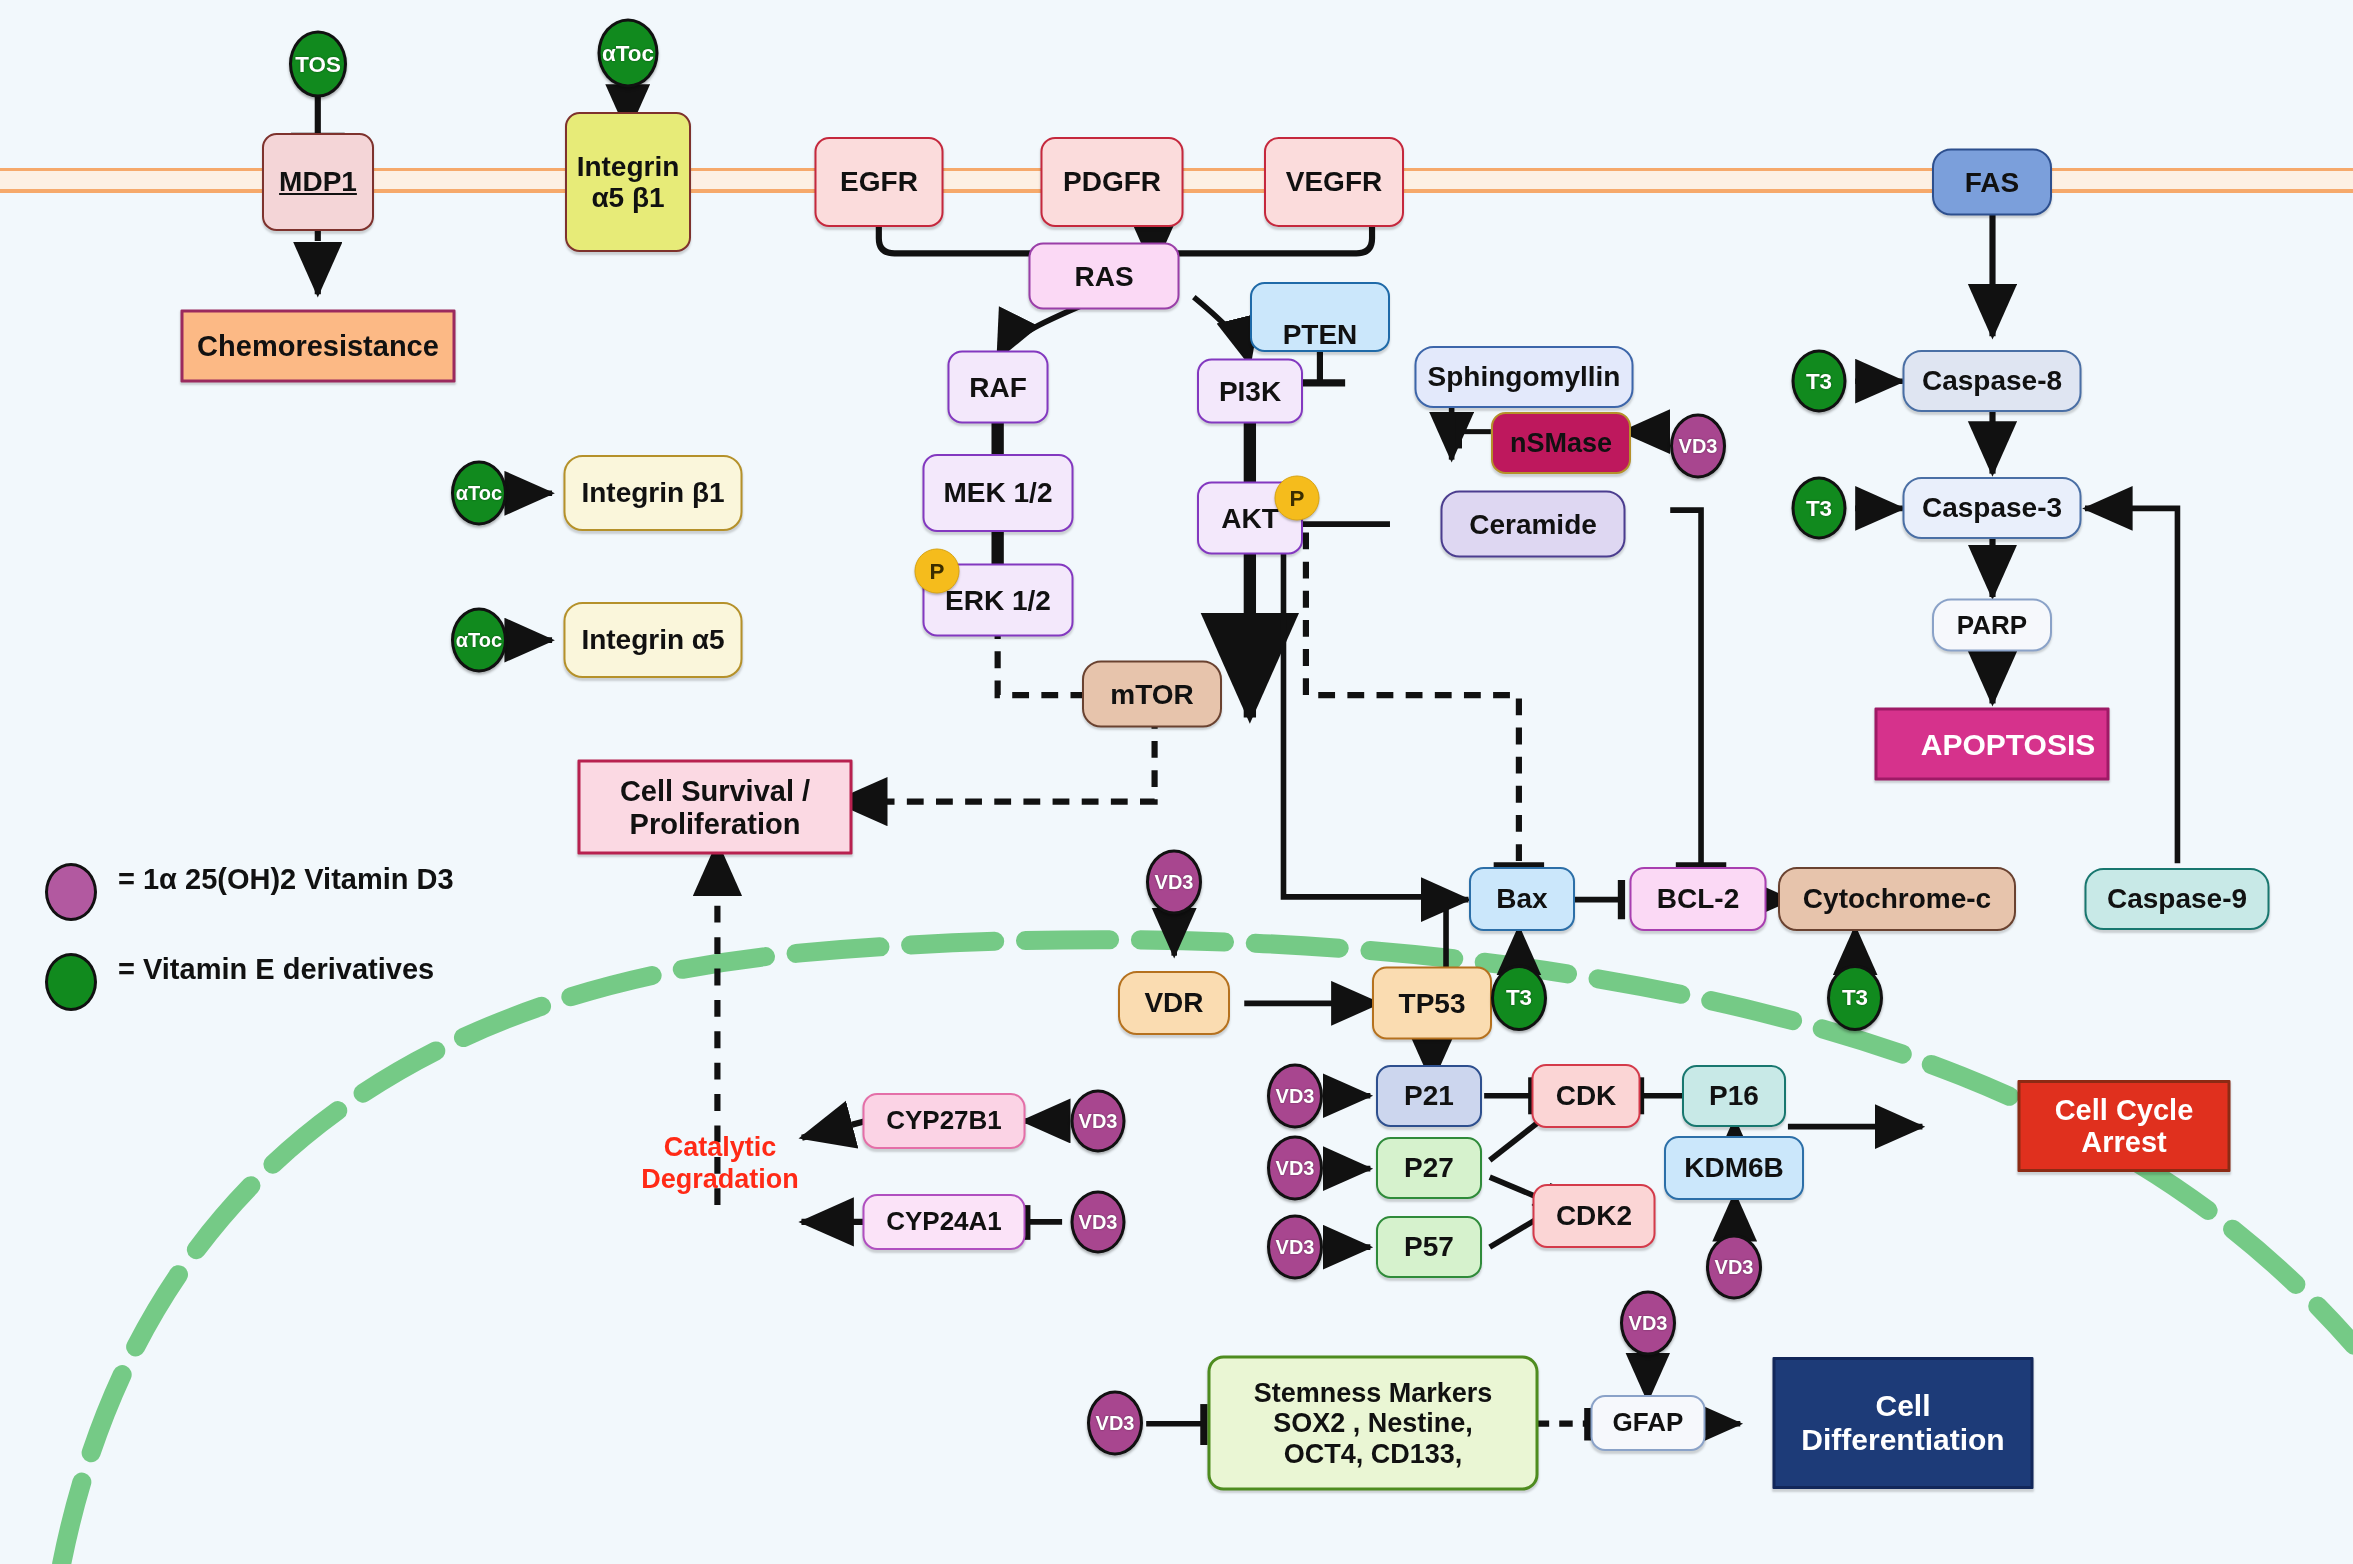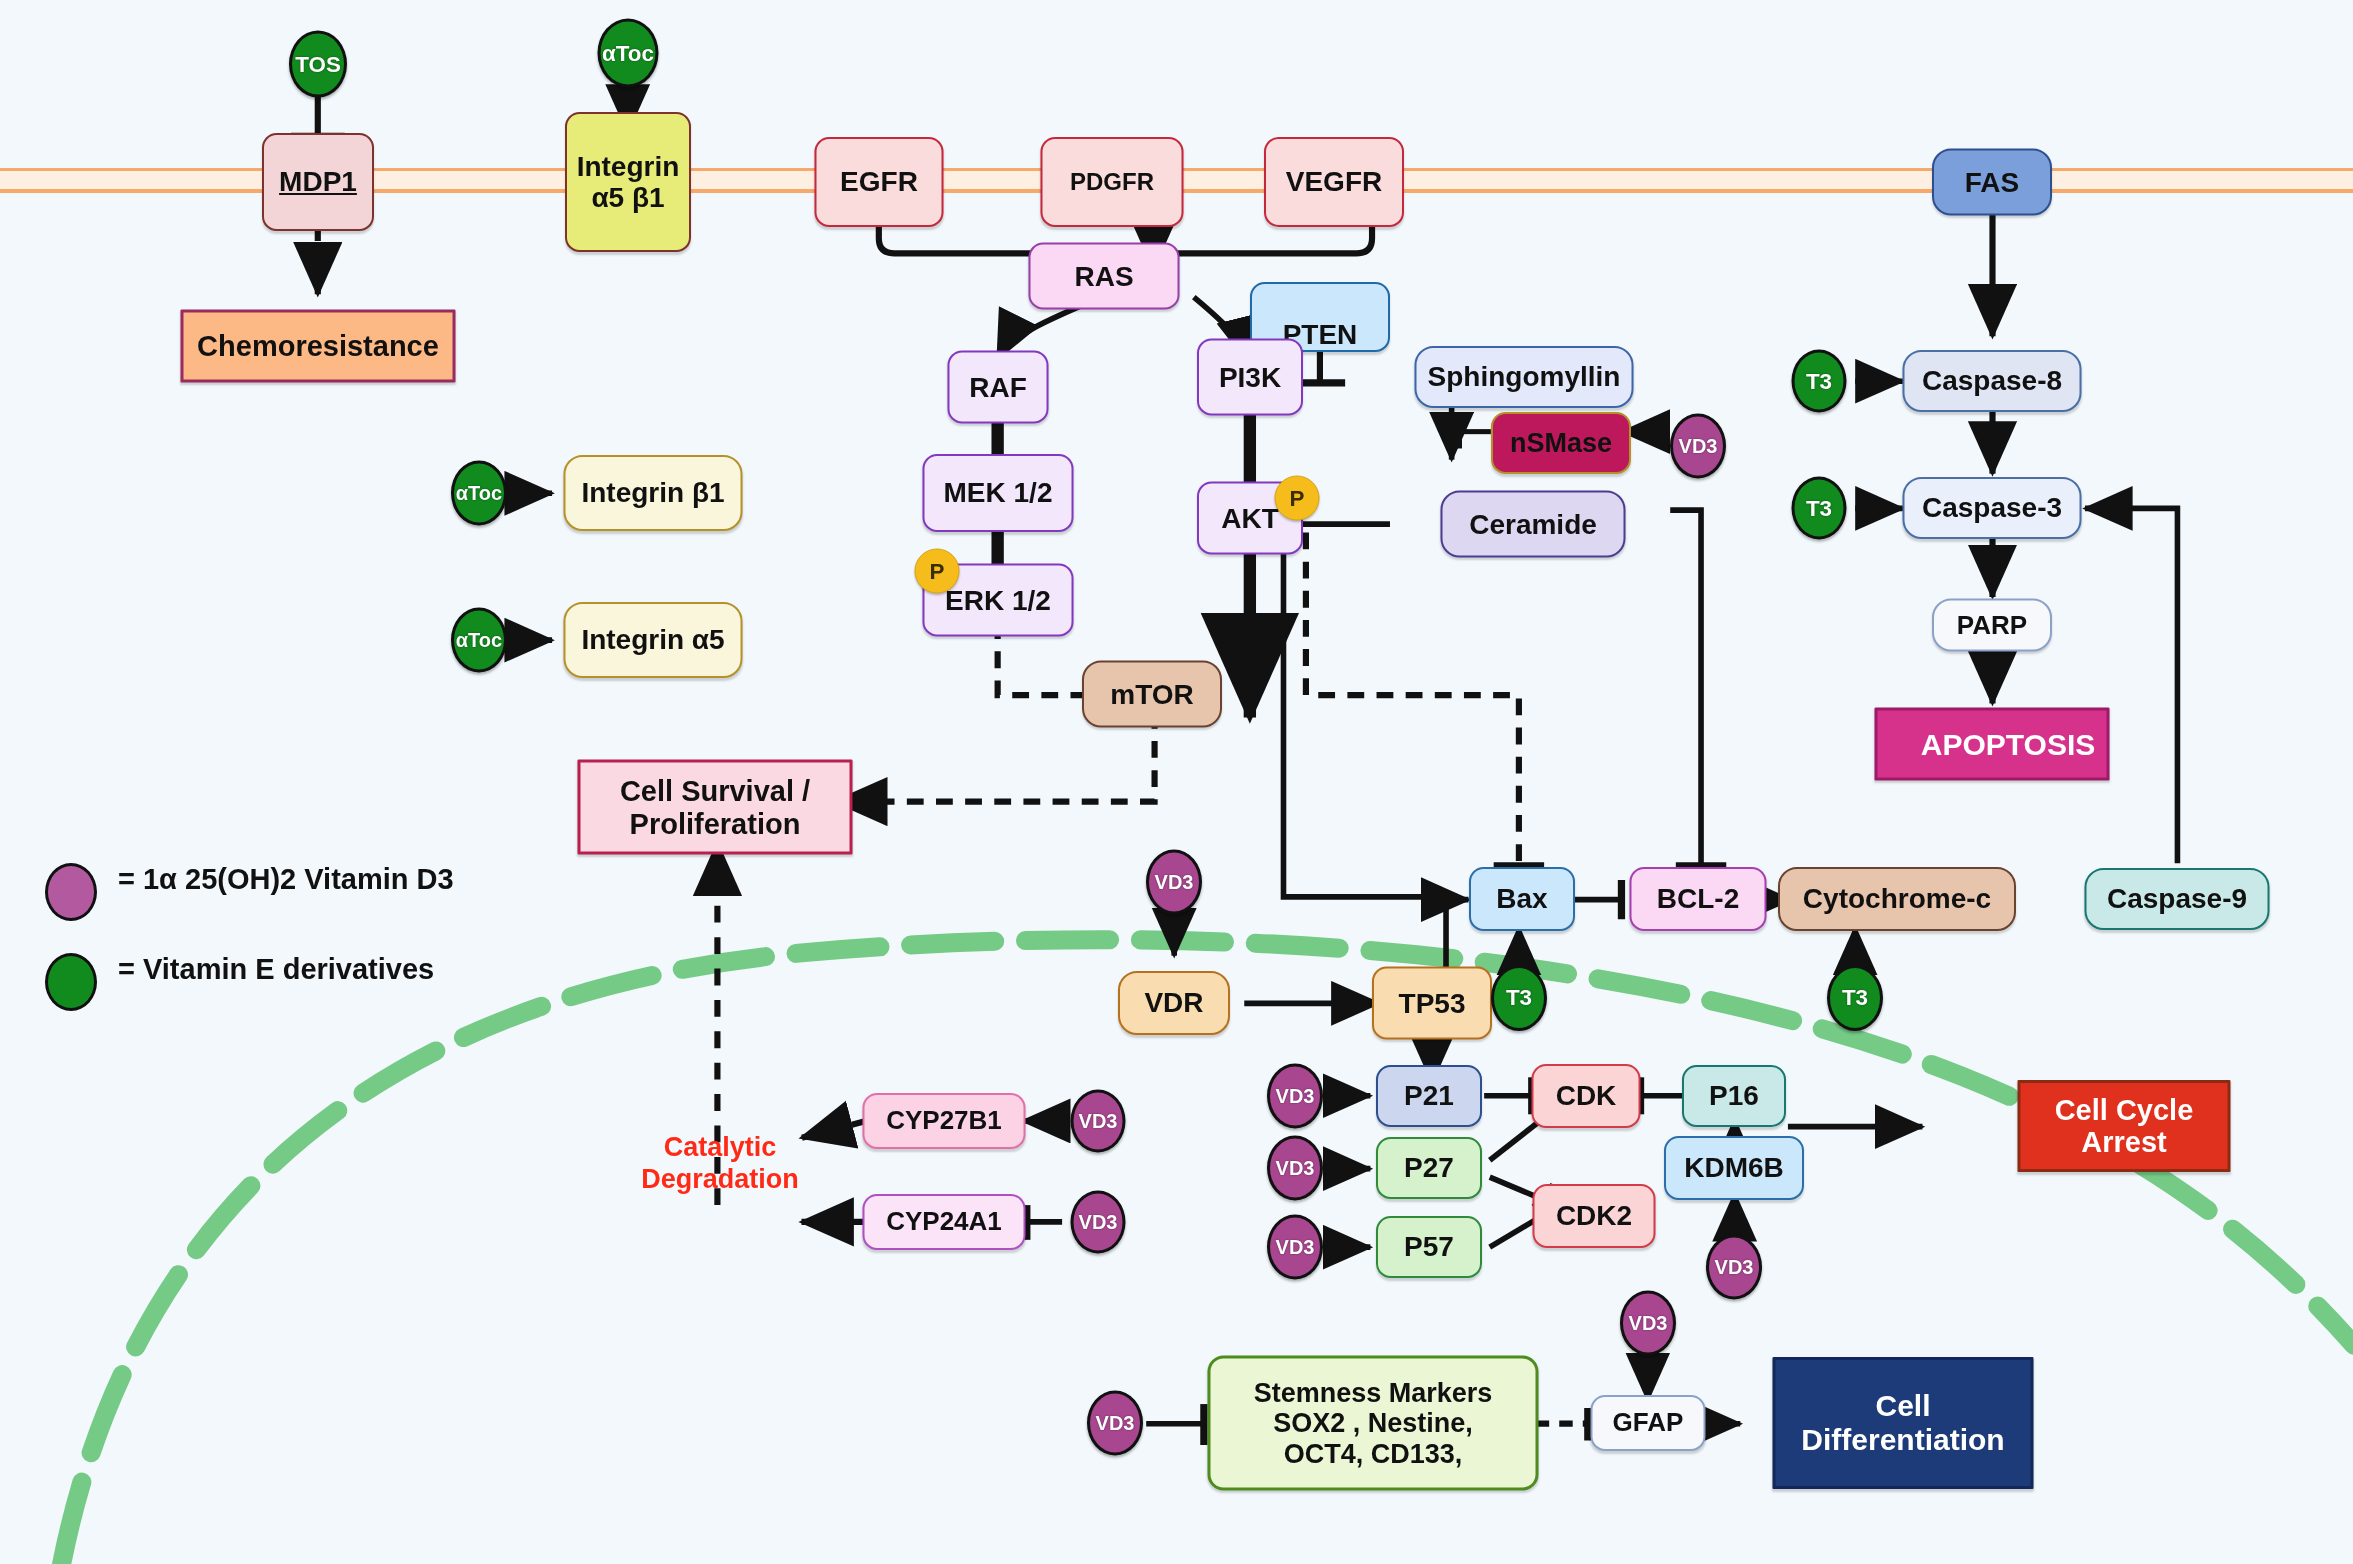--- a/index.html
+++ b/index.html
@@ -261,21 +261,21 @@
   </div>
 
   <div class="node pill" style="left:628px;top:182px;width:126px;height:140px;background:#e7eb78;border-color:#7e322d;font-size:28px;">
     <span>Integrin</span>
     <span>α5 β1</span>
   </div>
 
   <div class="node pill" style="left:879px;top:182px;width:129px;height:90px;background:#fbdcdc;border-color:#c5283d;font-size:28px;">
     <span>EGFR</span>
   </div>
-  <div class="node pill" style="left:1112px;top:182px;width:143px;height:90px;background:#fbdcdc;border-color:#c5283d;font-size:24px;text-align:right;">
+  <div class="node pill" style="left:1112px;top:182px;width:143px;height:90px;background:#fbdcdc;border-color:#c5283d;font-size:28px;text-align:right;">
     <span>PDGFR</span>
   </div>
   <div class="node pill" style="left:1334px;top:182px;width:140px;height:90px;background:#fbdcdc;border-color:#c5283d;font-size:28px;">
     <span>VEGFR</span>
   </div>
 
   <div class="node pill2" style="left:1992px;top:182px;width:120px;height:67px;background:#7b9fdb;border-color:#2d4f8e;font-size:28px;">
     <span>FAS</span>
   </div>
 
@@ -311,21 +311,21 @@
     <span>ERK 1/2</span>
   </div>
   <div class="phos" style="left:937px;top:571px;">
     <span>P</span>
   </div>
 
   <div class="node pill" style="left:1320px;top:317px;width:140px;height:70px;background:#cbe7fb;border-color:#1f6aa8;font-size:28px;justify-content:flex-end;">
     <span>PTEN</span>
   </div>
 
-  <div class="node pill" style="left:1250px;top:377px;width:106px;height:77px;background:#f3e8fb;border-color:#8338c0;font-size:28px;">
+  <div class="node pill" style="left:1250px;top:391px;width:106px;height:65px;background:#f3e8fb;border-color:#8338c0;font-size:28px;">
     <span>PI3K</span>
   </div>
   <div class="node pill" style="left:1250px;top:518px;width:106px;height:73px;background:#f3e8fb;border-color:#8338c0;font-size:28px;">
     <span>AKT</span>
   </div>
   <div class="phos" style="left:1297px;top:498px;">
     <span>P</span>
   </div>
 
   <div class="node pill2" style="left:1152px;top:694px;width:140px;height:67px;background:#e7c4ac;border-color:#6a4230;font-size:28px;">

